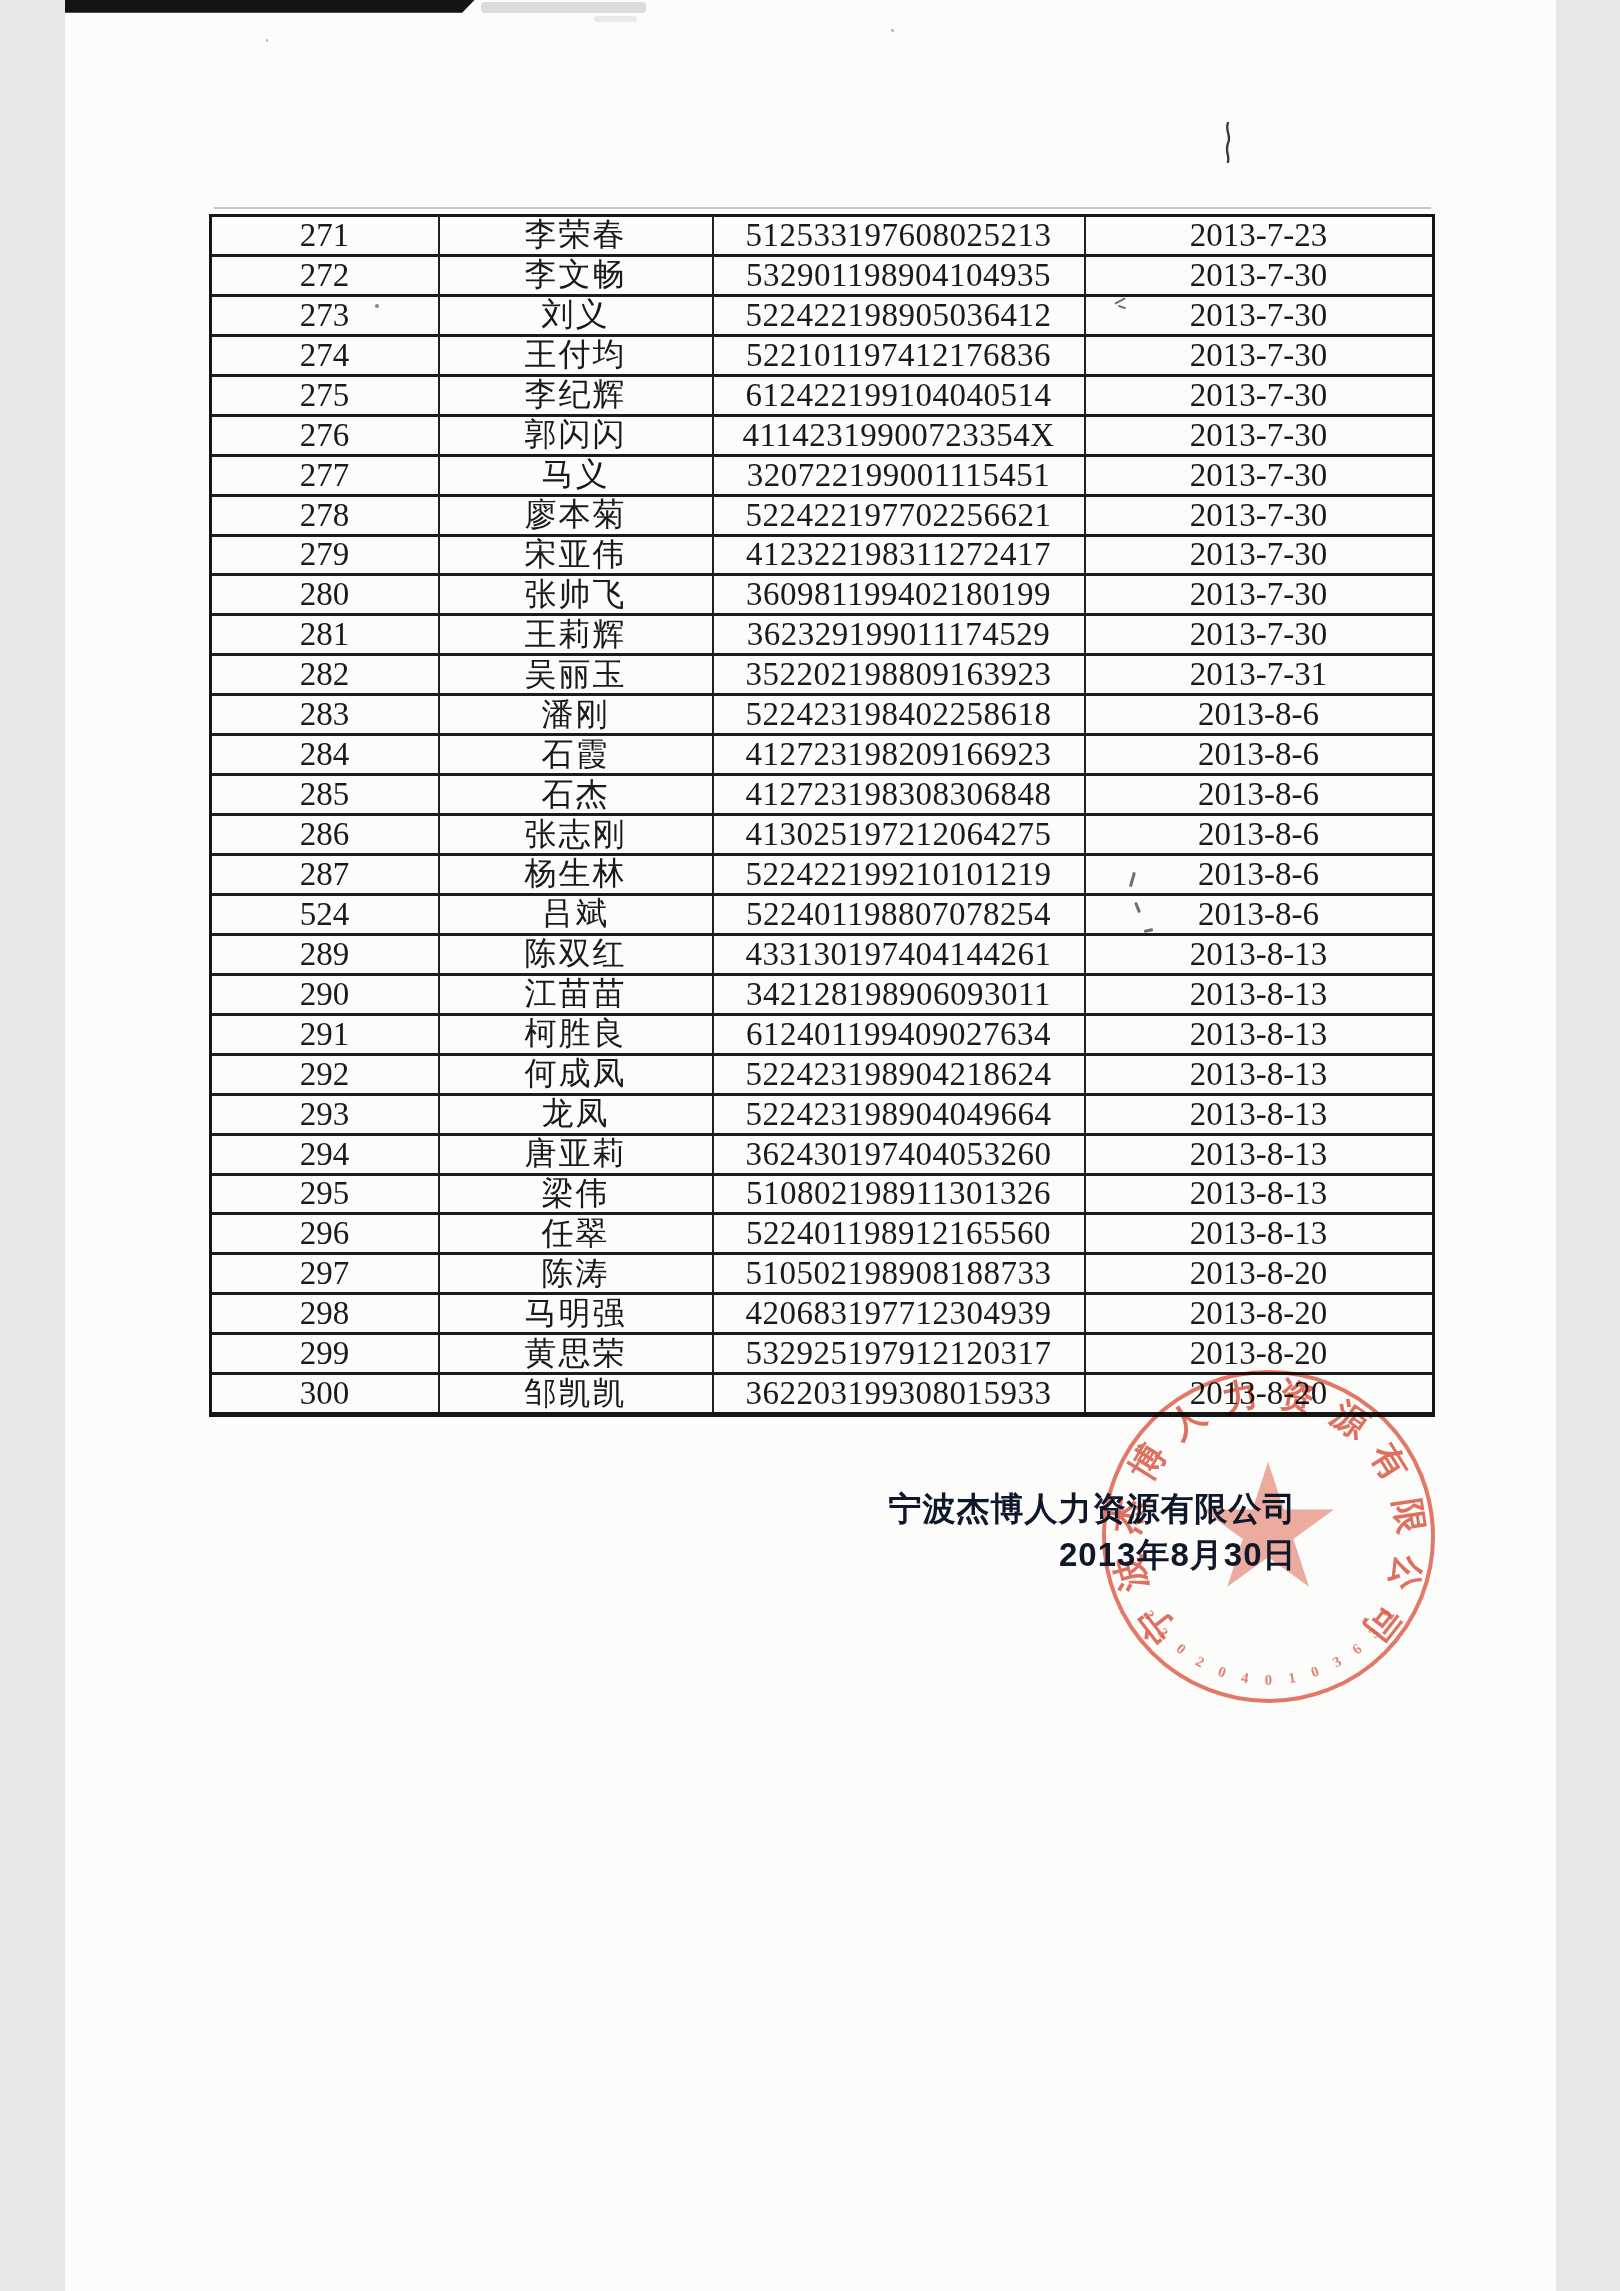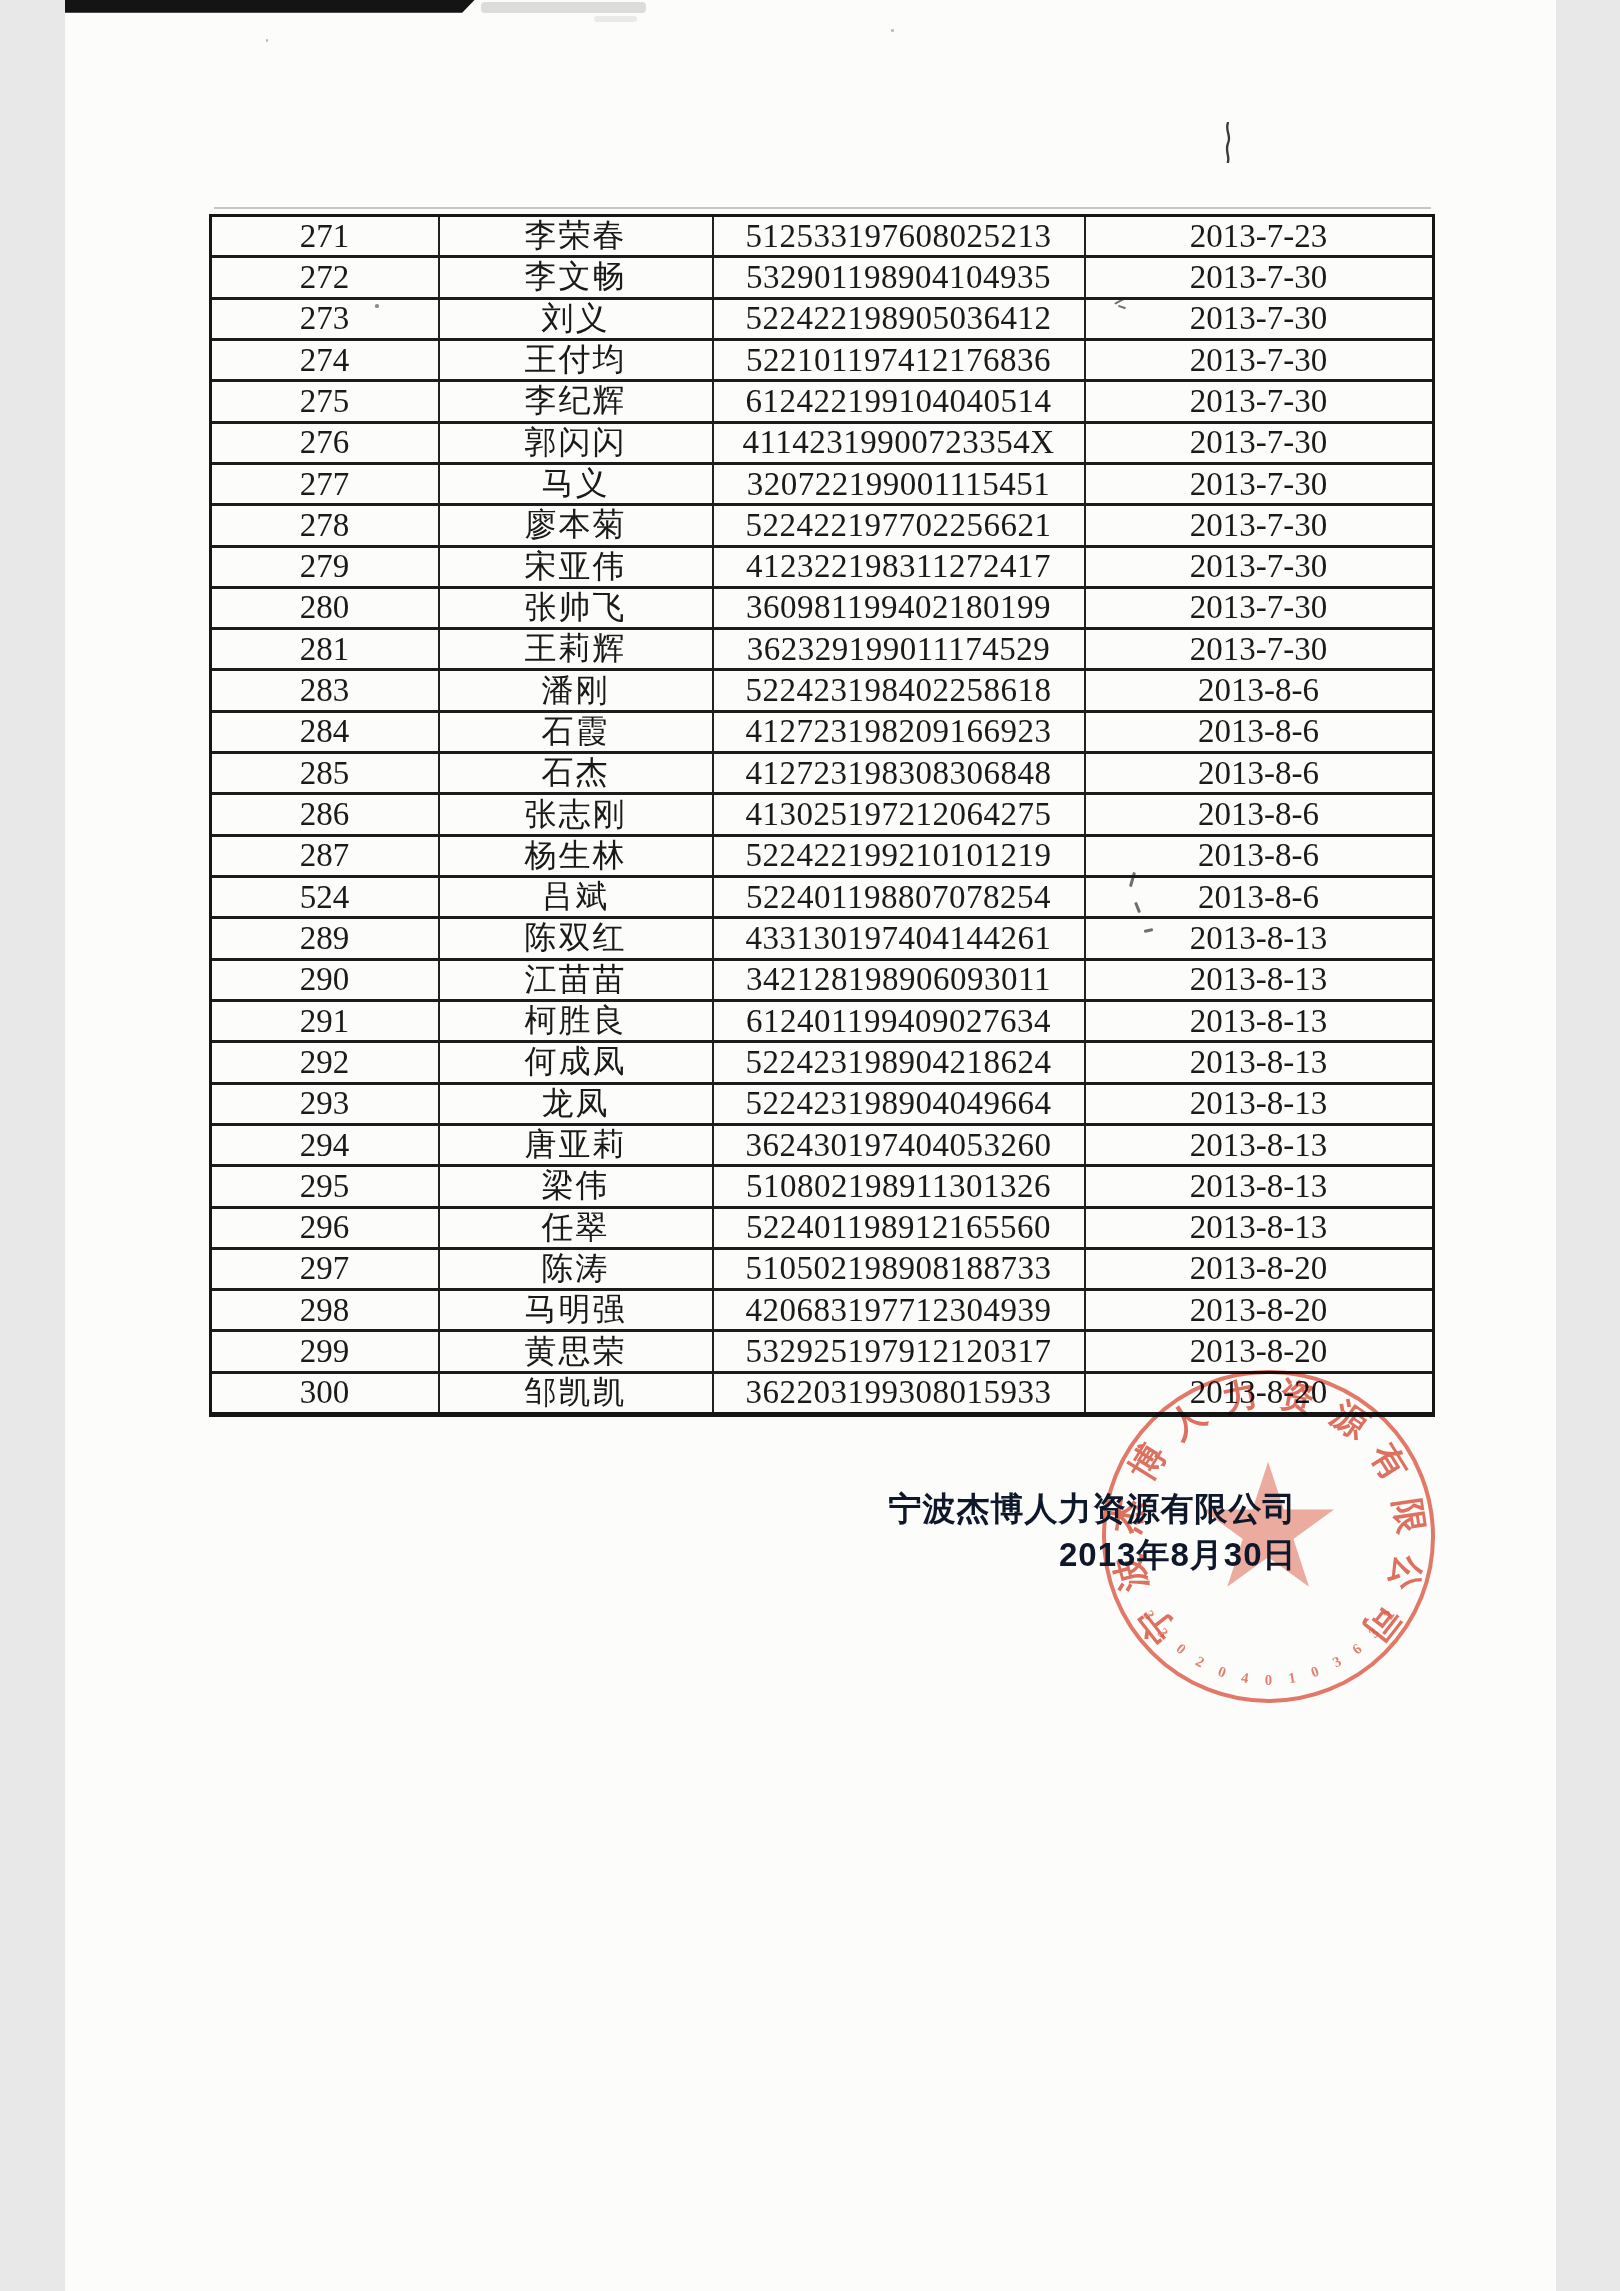--- a/index.html
+++ b/index.html
@@ -151,20 +151,26 @@
         <div class="cell c-no">280</div>
         <div class="cell c-name">张帅飞</div>
         <div class="cell c-id">360981199402180199</div>
         <div class="cell c-date">2013-7-30</div>
       </div>
       <div class="tbl-row">
         <div class="cell c-no">281</div>
         <div class="cell c-name">王莉辉</div>
         <div class="cell c-id">362329199011174529</div>
         <div class="cell c-date">2013-7-30</div>
+      </div>
+      <div class="tbl-row">
+        <div class="cell c-no">282</div>
+        <div class="cell c-name">吴丽玉</div>
+        <div class="cell c-id">352202198809163923</div>
+        <div class="cell c-date">2013-7-31</div>
       </div>
       <div class="tbl-row">
         <div class="cell c-no">283</div>
         <div class="cell c-name">潘刚</div>
         <div class="cell c-id">522423198402258618</div>
         <div class="cell c-date">2013-8-6</div>
       </div>
       <div class="tbl-row">
         <div class="cell c-no">284</div>
         <div class="cell c-name">石霞</div>

